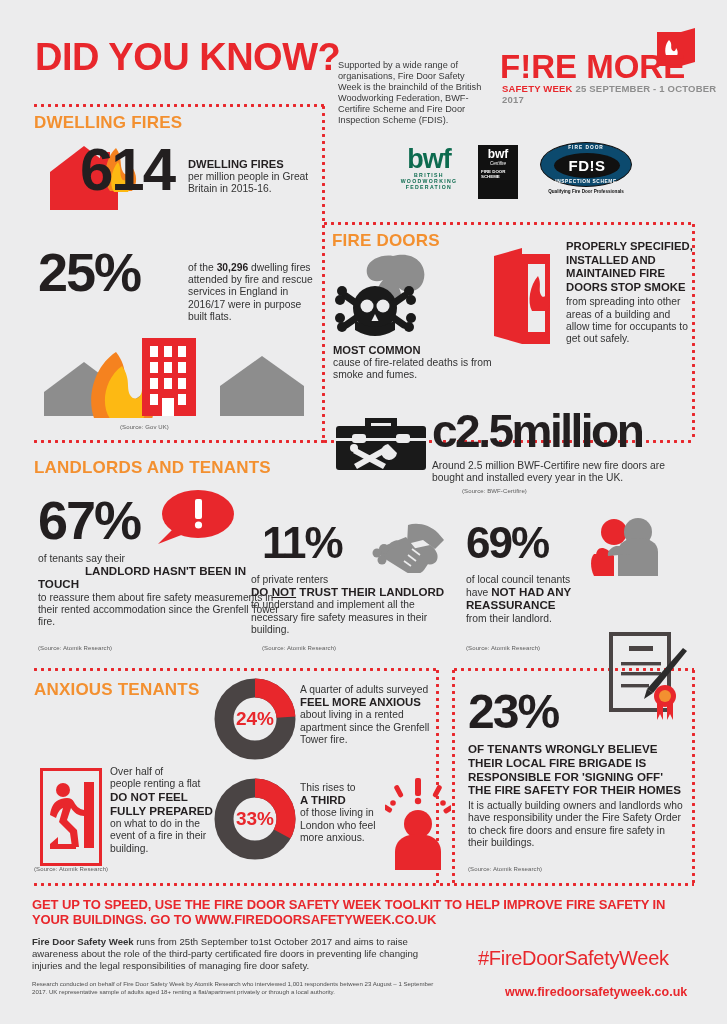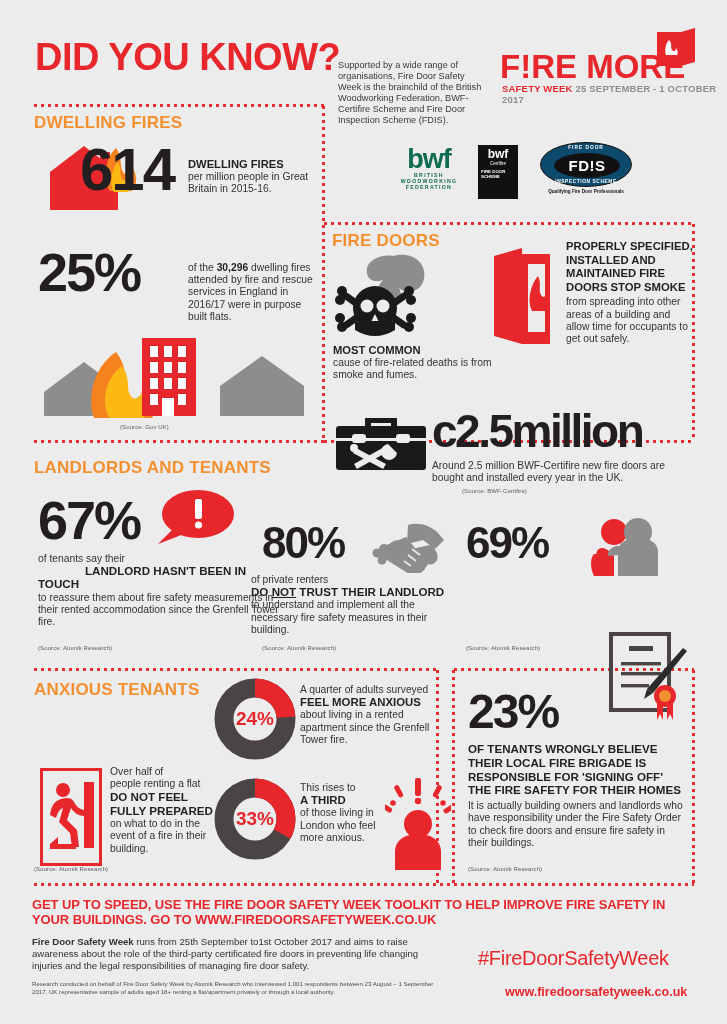--- a/index.html
+++ b/index.html
@@ -287,21 +287,21 @@
     <rect x="43" y="11" width="7" height="20" rx="2" fill="#ffffff"></rect>
     <circle cx="46.5" cy="37" r="3.6" fill="#ffffff"></circle>
   </svg>
   <div class="body-txt" style="left:38px; top:553px; width:250px;">
     <span>of tenants say their</span><br>
     <span class="bold-lead" style="font-size:11.6px;margin-left:47px;">LANDLORD HASN'T BEEN IN TOUCH</span><br>
     <span>to reassure them about fire safety measurements in their rented accommodation since the Grenfell Tower fire.</span>
   </div>
   <div class="src" style="left:38px; top:645px;">(Source: Atomik Research)</div>
 
-  <div class="bignum" style="left:262px; top:521px; font-size:44px; line-height:44px;">80%</div>
+  <div class="bignum" style="left:262px; top:521px; font-size:44px; line-height:44px;">11%</div>
   <svg style="position:absolute;left:368px;top:521px;" width="78" height="52" viewBox="0 0 78 52">
     <path d="M40 4 c10 -3 22 0 30 8 l6 7 l-9 9 l-12 -9 l-16 4 z" fill="#8d8d8d"></path>
     <path d="M62 24 c6 4 9 10 7 15 c-2 5 -9 6 -14 2 l-16 -12 z" fill="#8d8d8d"></path>
     <path d="M38 16 l-22 9 c-5 2 -6 8 -2 11 l24 15 c6 4 14 3 18 -2 l4 -6 z" fill="#8d8d8d"></path>
     <g fill="#8d8d8d">
       <rect x="22" y="20" width="10" height="7" rx="3.5" transform="rotate(-25 27 24)"></rect>
       <circle cx="16" cy="28" r="5"></circle>
         <circle cx="9" cy="32" r="4.5"></circle>
       <circle cx="14" cy="39" r="4.5"></circle>
     </g>
@@ -316,20 +316,25 @@
 
   <div class="bignum" style="left:466px; top:521px; font-size:44px; line-height:44px;">69%</div>
   <svg style="position:absolute;left:586px;top:516px;" width="78" height="62" viewBox="0 0 78 62">
     <circle cx="28" cy="16" r="13" fill="#e8272c"></circle>
     <path d="M10 60 l0 -20 c0 -8 7 -13 18 0 l0 20 z" fill="#e8272c"></path>
     <path d="M8 38 c-4 4 -4 14 0 22 l10 0 l0 -22 z" fill="#e8272c"></path>
     <circle cx="52" cy="16" r="14" fill="#8d8d8d"></circle>
     <path d="M32 60 l0 -24 c0 -9 8 -14 20 -14 c12 0 20 5 20 14 l0 24 z" fill="#8d8d8d"></path>
     <path d="M30 30 c-6 2 -9 6 -8 10 l22 -2 l0 -8 z" fill="#8d8d8d"></path>
   </svg>
+  <div class="body-txt" style="left:466px; top:574px; width:180px;">
+    <span>of local council tenants</span><br>
+    <span>have </span><span class="bold-lead" style="font-size:11.6px;">NOT HAD ANY REASSURANCE</span><br>
+    <span>from their landlord.</span>
+  </div>
   <div class="src" style="left:466px; top:645px;">(Source: Atomik Research)</div>
 
   <div class="sect-head" style="left:34px; top:680px;">ANXIOUS TENANTS</div>
 
   <svg style="position:absolute;left:40px;top:768px;" width="62" height="98" viewBox="0 0 62 98">
     <rect x="1" y="1" width="60" height="96" fill="none" stroke="#e8272c" stroke-width="4"></rect>
     <circle cx="23" cy="22" r="7" fill="#e8272c"></circle>
     <path d="M21 31 c-7 2 -10 8 -11 16 l6 3 c2 -6 4 -9 7 -10 l-4 14 l11 11 l2 14 l7 0 l-2 -17 l-10 -10 l4 -12 c3 5 8 8 13 8 l0 -6 c-5 -1 -8 -4 -10 -8 c-2 -4 -6 -5 -13 -3 z" fill="#e8272c"></path>
     <path d="M10 76 l26 0 l0 5 l-26 0 z" fill="#e8272c"></path>
     <path d="M10 76 l8 -7 l0 7 z" fill="#e8272c"></path>

